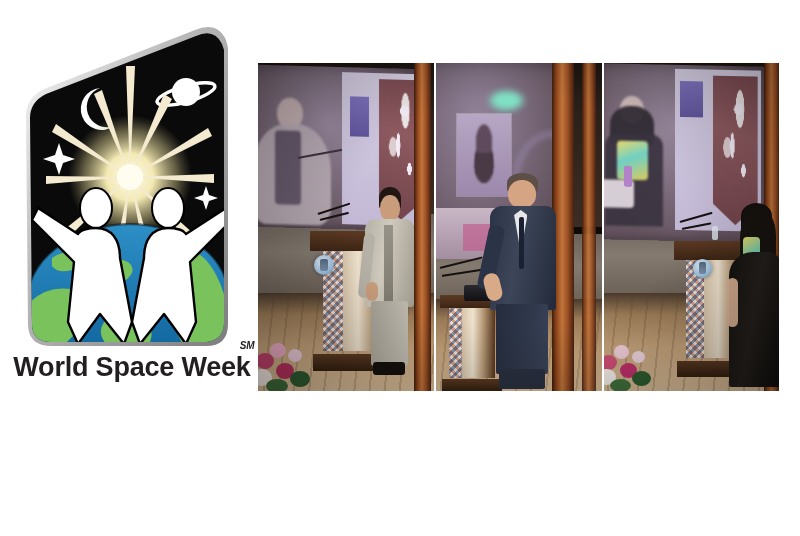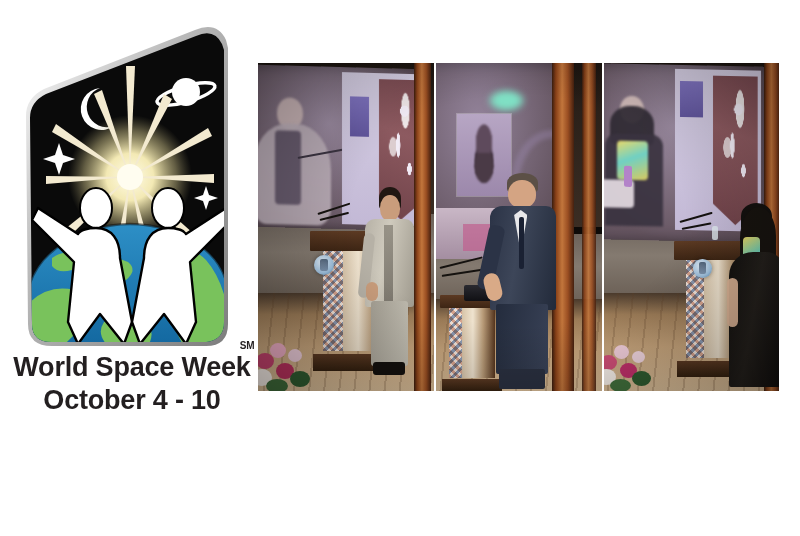--- a/index.html
+++ b/index.html
@@ -29,21 +29,21 @@
     letter-spacing:-0.2px;line-height:1.12;
     white-space:nowrap;
   }
   #logo-line2{
     font-size:27px;font-weight:bold;color:#231f20;
     letter-spacing:-0.2px;line-height:1.2;
     white-space:nowrap;margin-top:2px;
   }
   #logo-sm{
     position:absolute;right:-4px;top:-12px;
-    font-size:10px;font-weight:bold;color:#231f20;
+    font-size:10px;font-weight:bold;color:#231f20;font-style:italic;
   }
 
   
   #photo{
     position:absolute;left:258px;top:63px;width:521px;height:328px;
     overflow:hidden;background:#0d0a08;
   }
   #photo .pane{position:absolute;top:0;height:100%;overflow:hidden;}
   #pane-left{left:0;width:176px;}
   #pane-mid{left:176px;width:168px;}
@@ -243,21 +243,20 @@
 
         </g>
       </svg>
     </div>
 
     <div id="logo-wordmark">
       <div style="position:relative;display:inline-block;">
         <div id="logo-line1">World Space Week</div>
         <span id="logo-sm">SM</span>
       </div>
-      <div id="logo-line2">October 4 - 10</div>
     </div>
 
   </div>
 
   <div id="photo">
 
     <div class="pane" id="pane-left">
       <div class="hall">
         <div class="wall-top"></div>
         <div class="wall-mid"></div>

